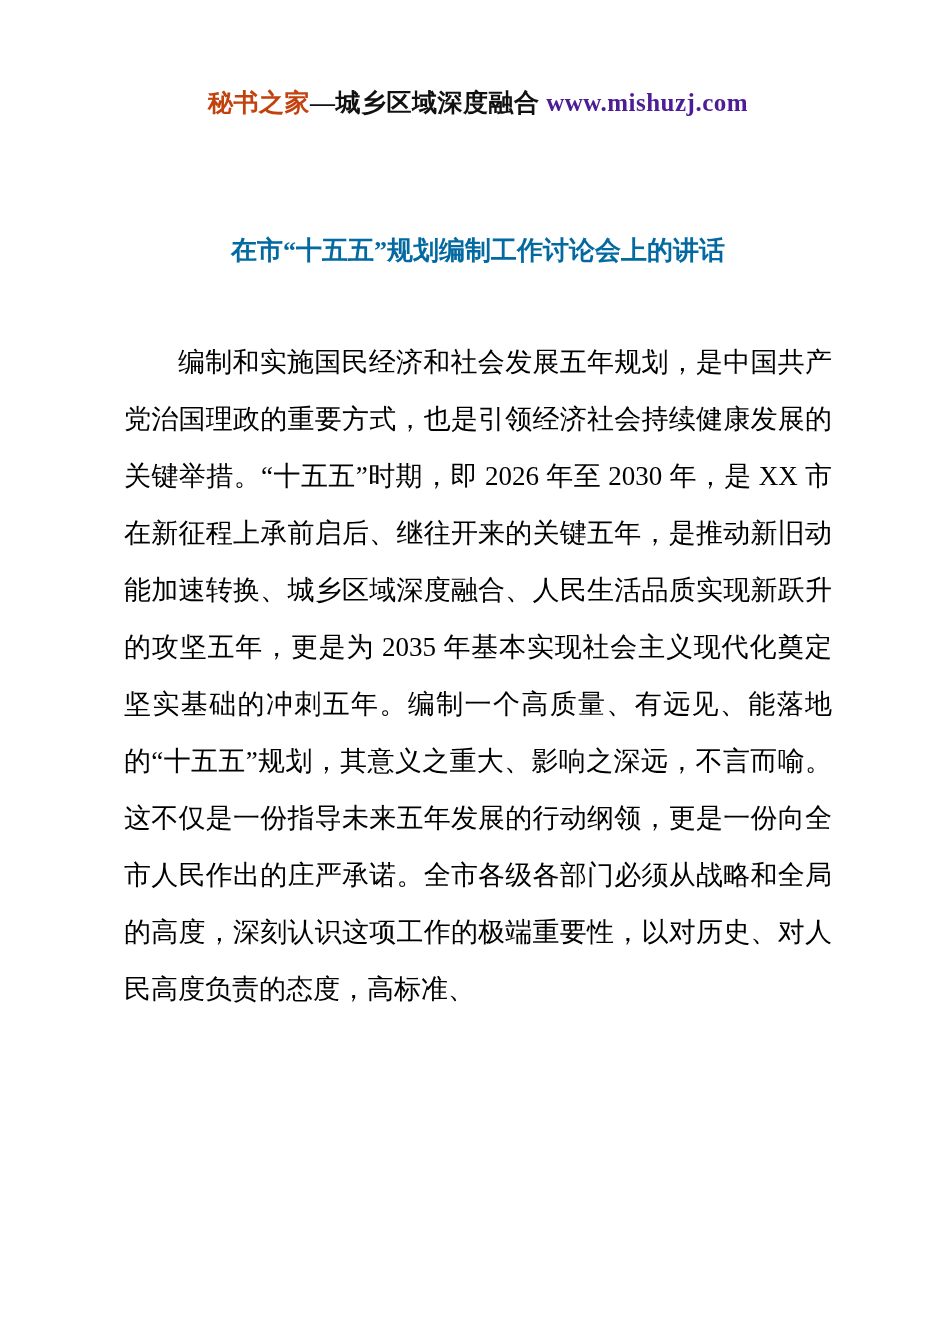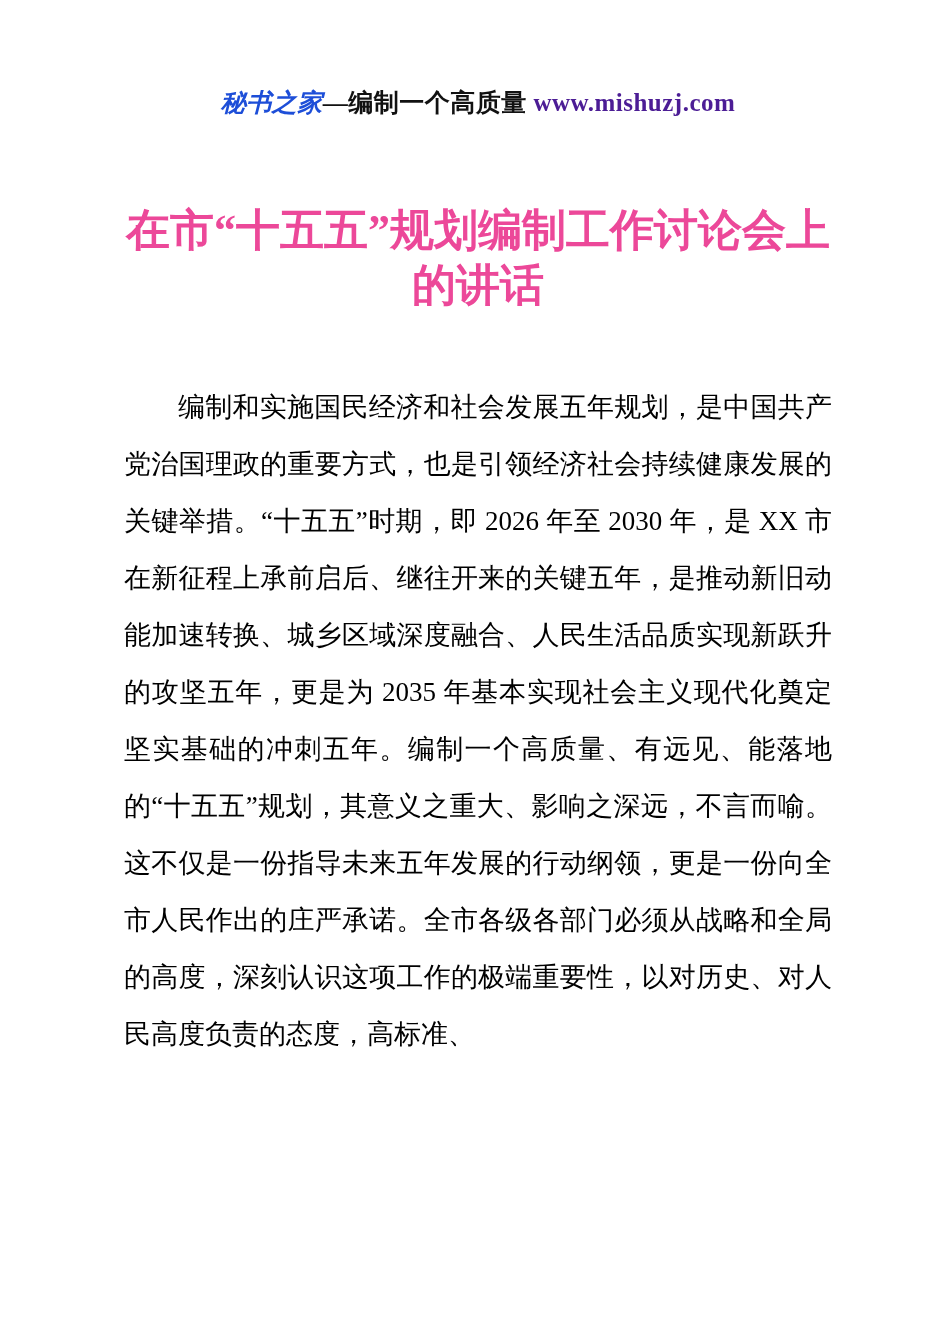--- a/index.html
+++ b/index.html
@@ -21,34 +21,34 @@
     padding: 86px 118px 0 124px;
     background: #ffffff;
   }
   .site-header {
     text-align: center;
     font-size: 25px;
     font-weight: bold;
     white-space: nowrap;
     letter-spacing: 0.5px;
   }
-  .site-name { color: #1d4ed8; font-style: italic; }
+  .site-name { color: #c2410c; }
   .site-tagline { color: #111111; }
   .site-url {
     color: #4c1d95;
     text-decoration: none;
     cursor: pointer;
   }
   .doc-title {
-    margin: 84px 0 0 0;
+    margin: 116px 0 0 0;
     text-align: center;
-    font-size: 44px;
+    font-size: 26px;
     font-weight: bold;
     line-height: 1.25;
-    color: #ec4899;
+    color: #0369a1;
   }
   .doc-body {
     margin-top: 66px;
     font-size: 27px;
     line-height: 57px;
     text-align: justify;
     color: #000000;
   }
   .salutation {
     margin: 0;
@@ -56,21 +56,21 @@
   .para {
     margin: 0;
     text-indent: 2em;
   }
 </style>
 </head>
 <body>
 
 <div class="page">
 
-  <div class="site-header"><span class="site-name">秘书之家</span><span class="site-tagline">—编制一个高质量 </span><a class="site-url">www.mishuzj.com</a></div>
+  <div class="site-header"><span class="site-name">秘书之家</span><span class="site-tagline">—城乡区域深度融合 </span><a class="site-url">www.mishuzj.com</a></div>
 
   <h1 class="doc-title">在市“十五五”规划编制工作讨论会上的讲话</h1>
 
   <div class="doc-body">
     <p class="para">编制和实施国民经济和社会发展五年规划，是中国共产党治国理政的重要方式，也是引领经济社会持续健康发展的关键举措。“十五五”时期，即 2026 年至 2030 年，是 XX 市在新征程上承前启后、继往开来的关键五年，是推动新旧动能加速转换、城乡区域深度融合、人民生活品质实现新跃升的攻坚五年，更是为 2035 年基本实现社会主义现代化奠定坚实基础的冲刺五年。编制一个高质量、有远见、能落地的“十五五”规划，其意义之重大、影响之深远，不言而喻。这不仅是一份指导未来五年发展的行动纲领，更是一份向全市人民作出的庄严承诺。全市各级各部门必须从战略和全局的高度，深刻认识这项工作的极端重要性，以对历史、对人民高度负责的态度，高标准、</p>
   </div>
 
 </div>
 
 </body></html>

